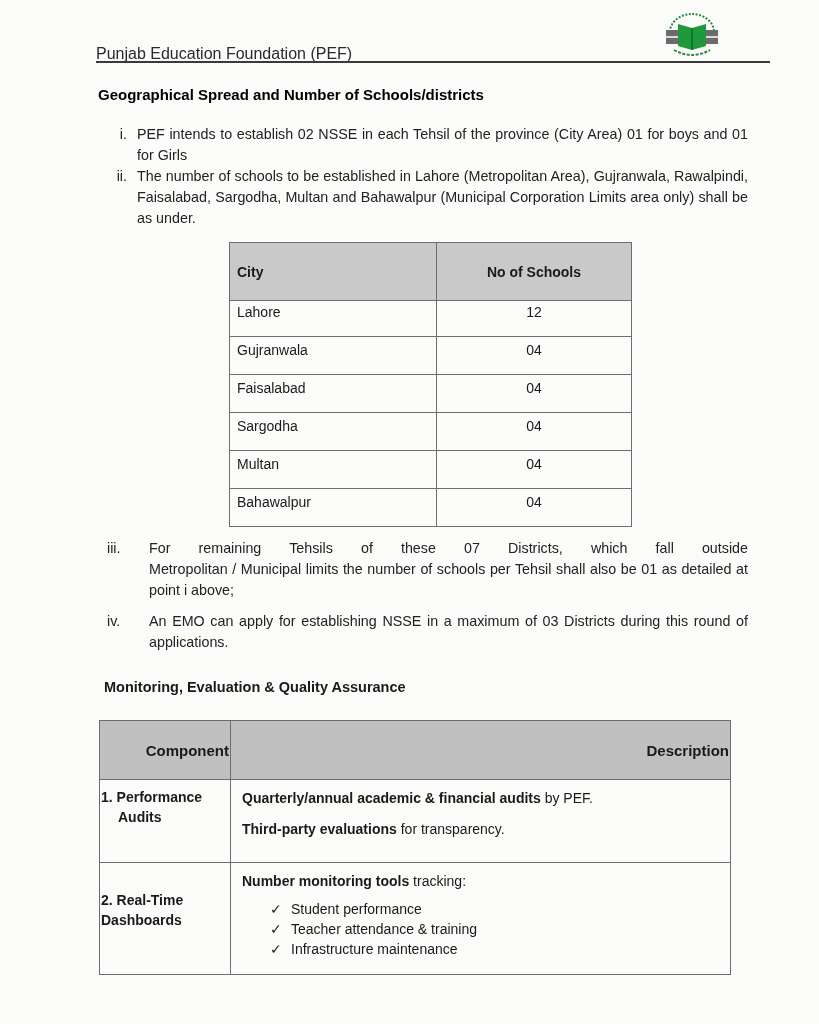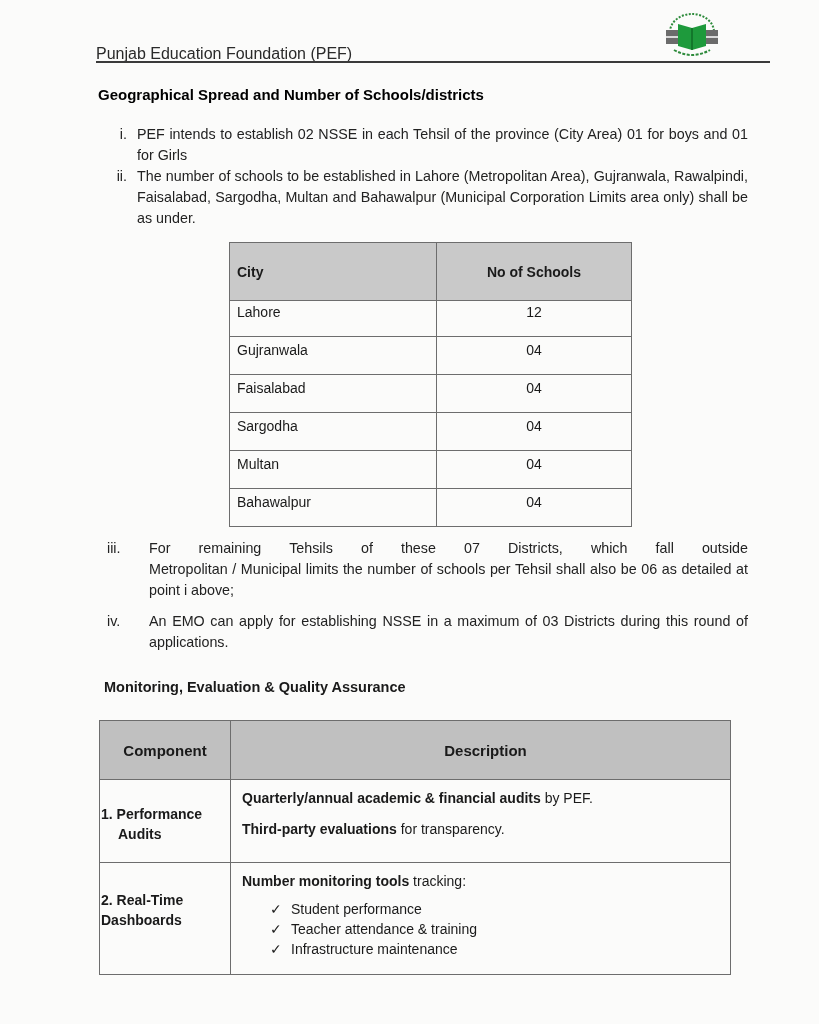--- a/index.html
+++ b/index.html
@@ -21,24 +21,24 @@
   table.cities { position: absolute; left: 229px; top: 242px; width: 403px; border-collapse: collapse; font-size: 14px; }
   table.cities th, table.cities td { border: 1px solid #6d6d6d; padding: 16px 7px; }
   table.cities th { background: #c9c9c9; height: 25px; font-weight: bold; text-align: left; }
   table.cities th.right, table.cities td.right { text-align: center; width: 180px; }
   table.cities td { height: 34px; vertical-align: top; padding-top: 5px; box-sizing: border-box; }
   table.cities tr.first td { height: 27px; padding-top: 3px; }
 
   .h2 { position: absolute; left: 104px; top: 679px; font-size: 14.5px; font-weight: bold; }
   table.mon { position: absolute; left: 99px; top: 720px; width: 632px; border-collapse: collapse; font-size: 14px; }
   table.mon th, table.mon td { border: 1px solid #6d6d6d; vertical-align: top; }
-  table.mon th { background: #c0c0c0; height: 56px; text-align: center; font-weight: bold; font-size: 15px; vertical-align: middle; }
+  table.mon th { background: #c0c0c0; height: 56px; text-align: right; font-weight: bold; font-size: 15px; vertical-align: middle; }
   table.mon th.c1 { width: 128px; padding-left: 1px; }
   table.mon th.c2 { padding-left: 11px; }
-  .comp { font-weight: bold; padding-top: 24px; line-height: 20px; }
+  .comp { font-weight: bold; padding-top: 7px; line-height: 20px; }
   .desc { padding-left: 11px; padding-top: 8px; }
   .desc p { margin: 0 0 11px 0; line-height: 20px; }
   .b { font-weight: bold; }
   .checks { list-style: none; margin: 0; padding: 0 0 8px 28px; }
   .checks li { line-height: 20px; }
   .checks .tick { display: inline-block; width: 21px; }
 </style>
 </head>
 <body>
 
@@ -102,21 +102,21 @@
       <td>Bahawalpur</td>
       <td class="right">04</td>
     </tr>
   </tbody>
 </table>
 
 <div class="list" style="top:538px; left:104px; width:644px;">
   <div class="li" style="padding-left:45px; margin-bottom:10px;">
     <span class="num wide" style="left:3px;">iii.</span>
     <div class="line1-justified" style="word-spacing:18px;">For remaining Tehsils of these 07 Districts, which fall outside</div>
-    <div class="justify">Metropolitan / Municipal limits the number of schools per Tehsil shall also be 06 as detailed at point i above;</div>
+    <div class="justify">Metropolitan / Municipal limits the number of schools per Tehsil shall also be 01 as detailed at point i above;</div>
   </div>
   <div class="li" style="padding-left:45px;">
     <span class="num wide" style="left:3px;">iv.</span>
     <div class="justify">An EMO can apply for establishing NSSE in a maximum of 03 Districts during this round of applications.</div>
   </div>
 </div>
 
 <div class="h2">Monitoring, Evaluation &amp; Quality Assurance</div>
 
 <table class="mon">

